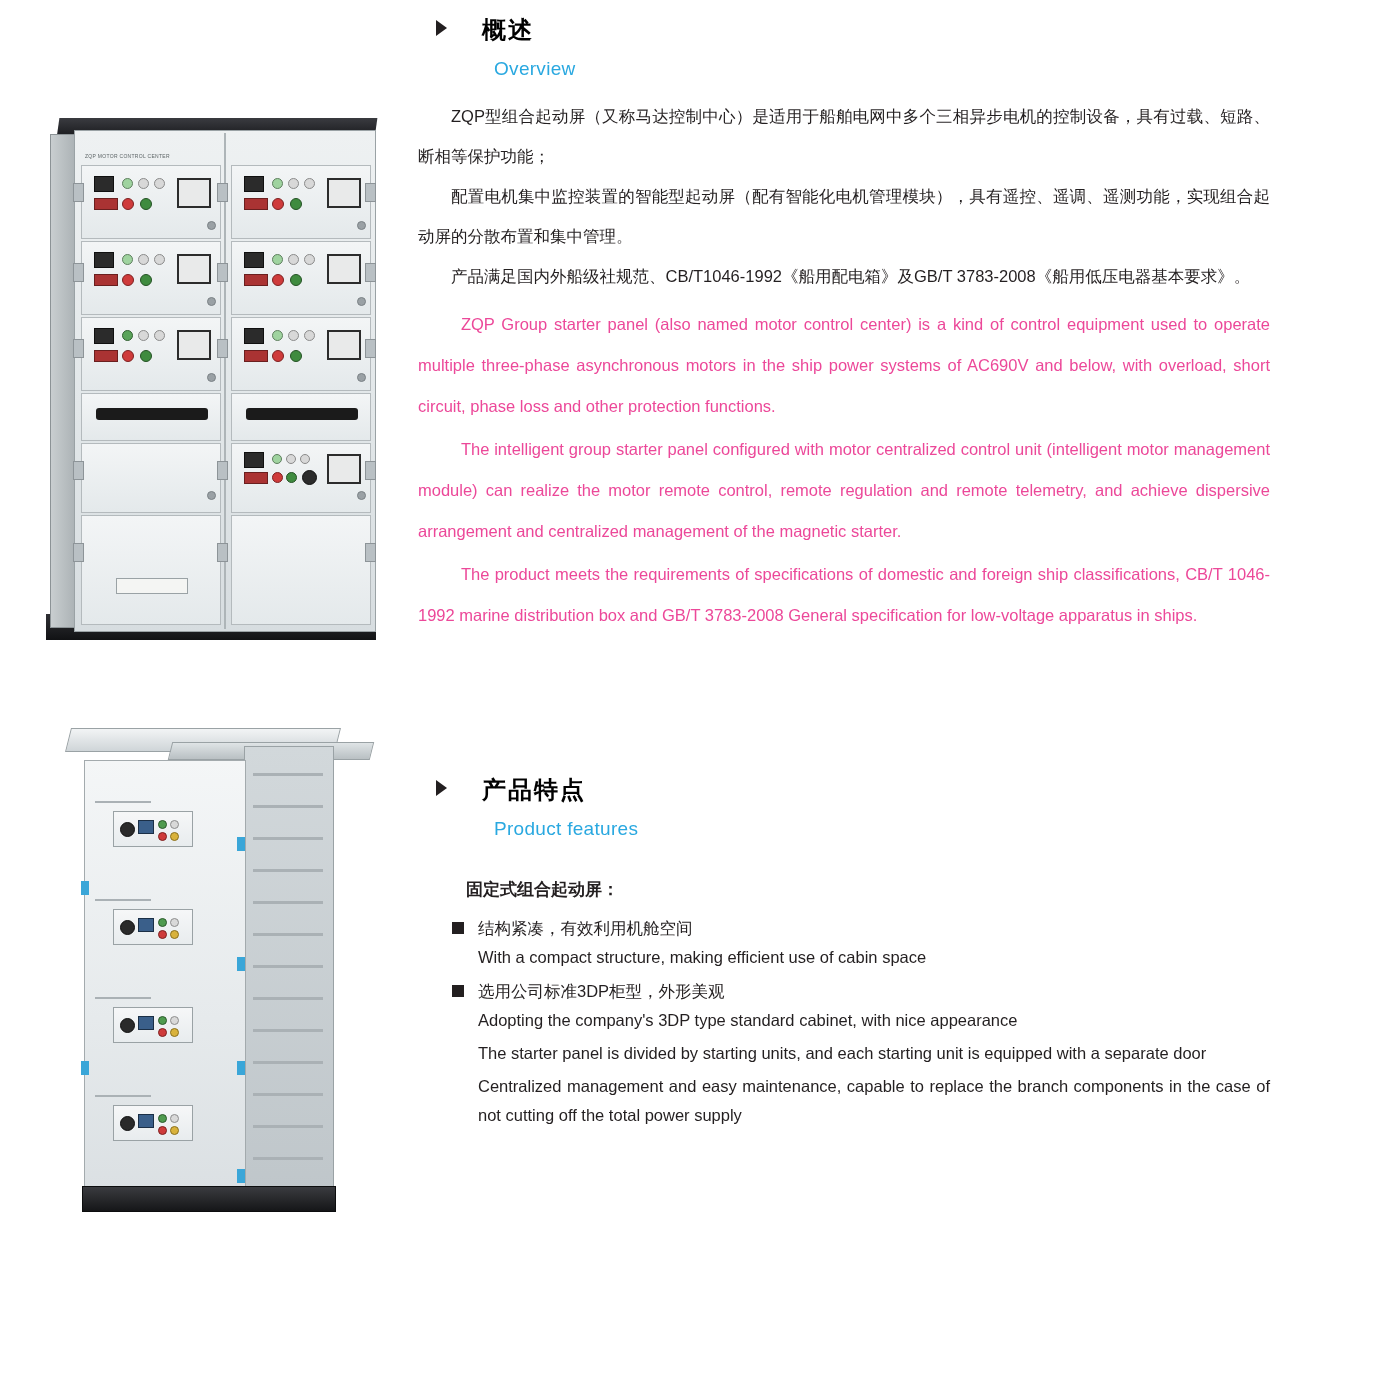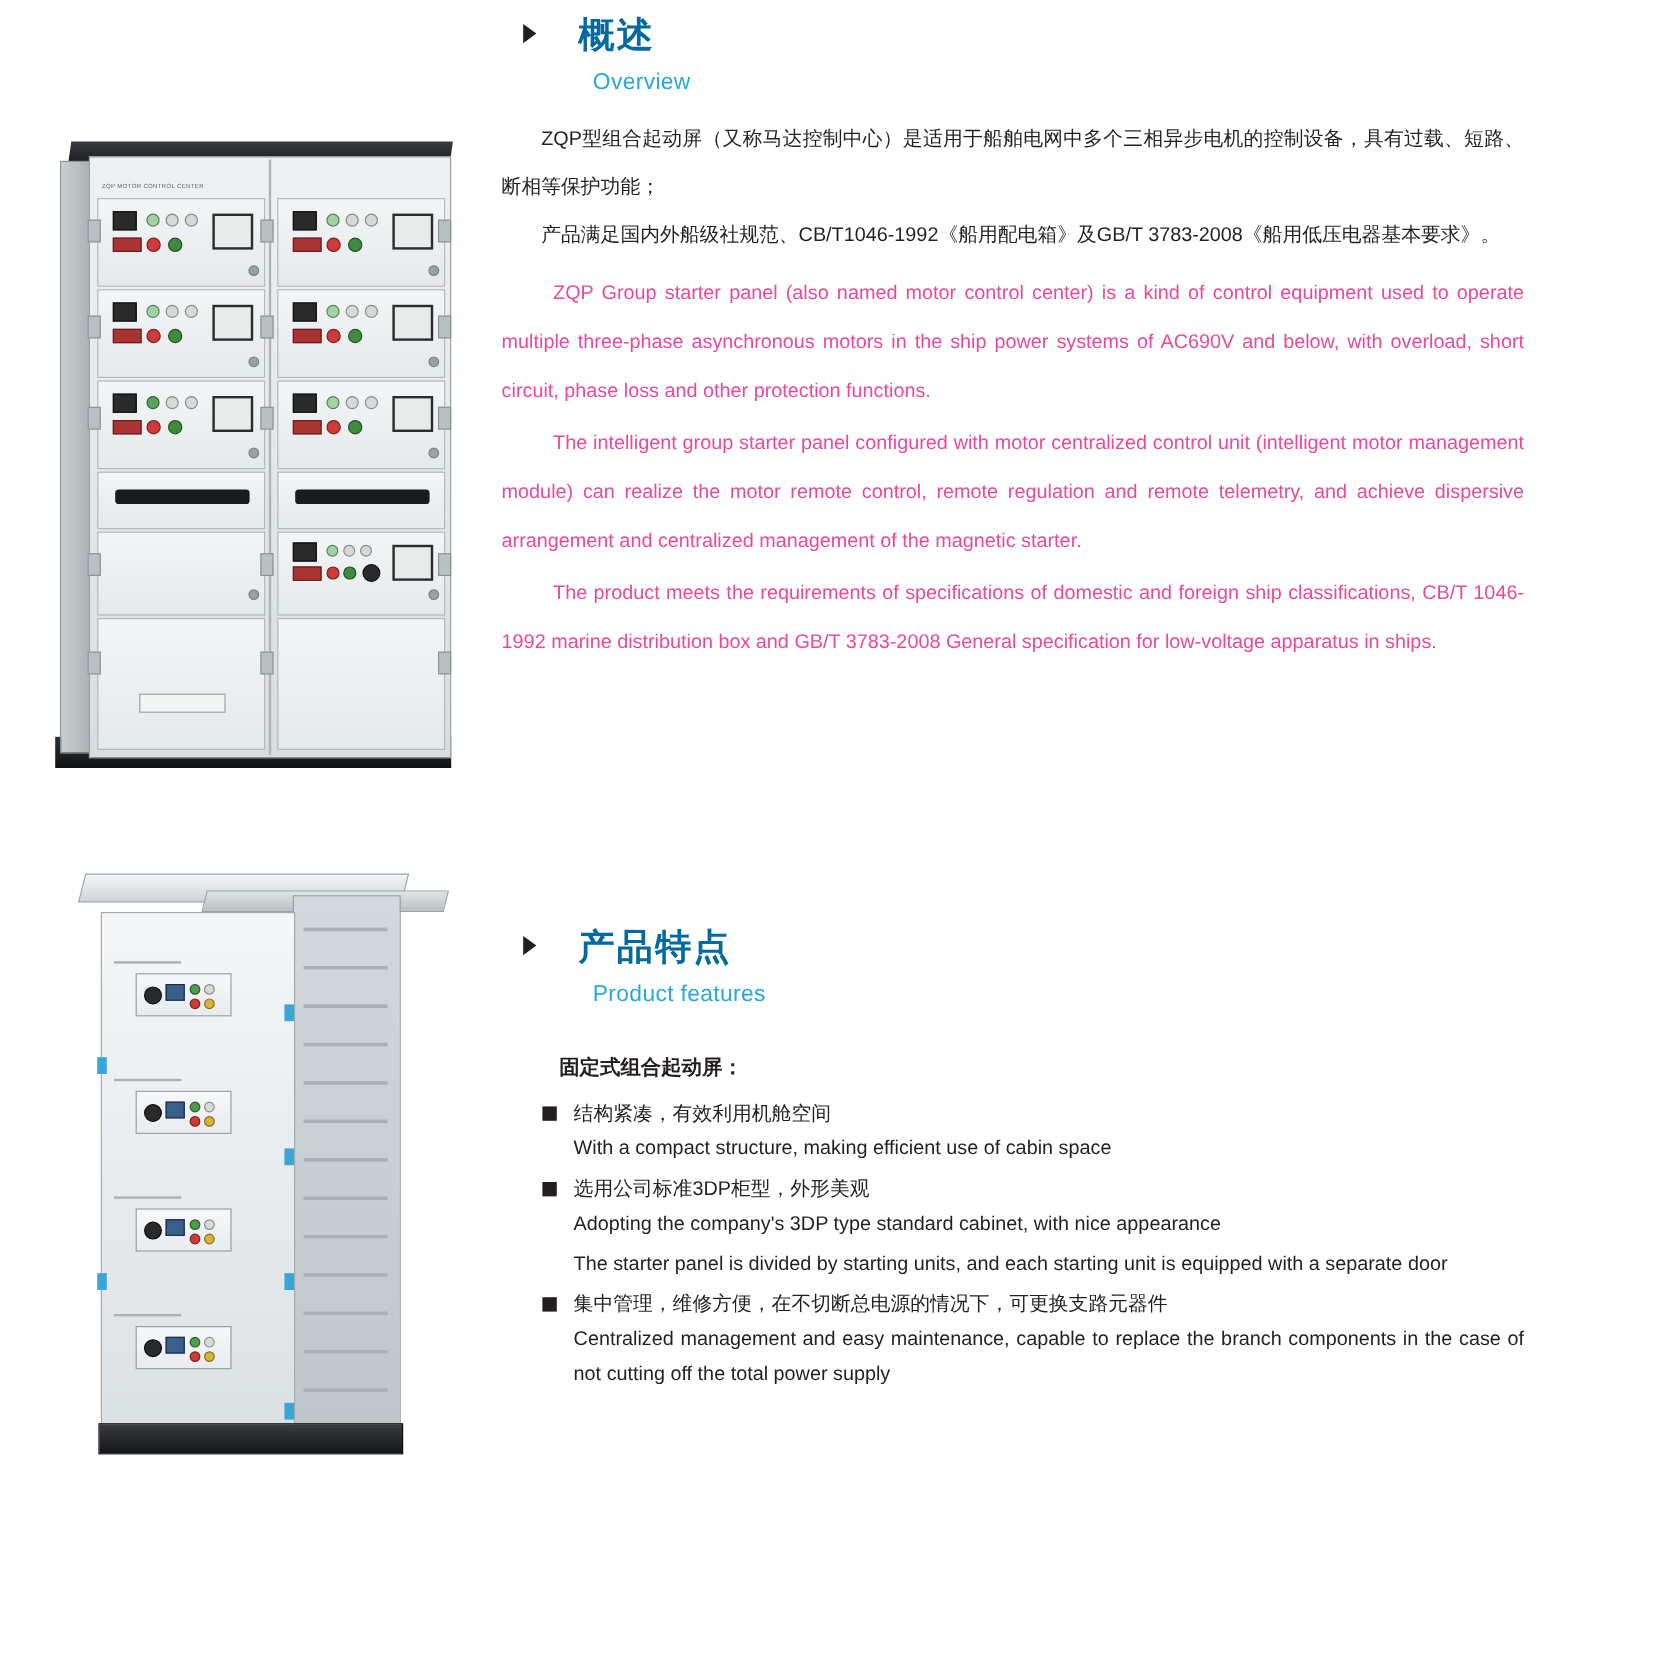--- a/index.html
+++ b/index.html
@@ -229,22 +229,22 @@
     position: absolute;
     left: 0px;
     top: 12px;
     width: 0;
     height: 0;
     border-top: 8px solid transparent;
     border-bottom: 8px solid transparent;
     border-left: 11px solid #231f20;
   }
   .cn-title {
-    font-size: 30px;
-    color: #0369a1;
+    font-size: 24px;
+    color: #000000;
     font-weight: bold;
     letter-spacing: 2px;
     line-height: 44px;
     margin-left: 46px;
   }
   .en-title {
     font-size: 19px;
     color: #29a8e0;
     margin-left: 58px;
     margin-top: 6px;
@@ -523,20 +523,21 @@
   <div class="text-col">
 
     <div class="section-head" style="position:absolute;left:18px;top:8px;width:700px;">
       <span class="arrow-icon"></span>
       <div class="cn-title">概述</div>
       <div class="en-title">Overview</div>
     </div>
 
     <div class="block-overview">
       <p class="para indent" style="margin:0;">ZQP型组合起动屏（又称马达控制中心）是适用于船舶电网中多个三相异步电机的控制设备，具有过载、短路、断相等保护功能；</p>
+      <p class="para indent" style="margin:0;">配置电机集中监控装置的智能型起动屏（配有智能化电机管理模块），具有遥控、遥调、遥测功能，实现组合起动屏的分散布置和集中管理。</p>
       <p class="para indent" style="margin:0;">产品满足国内外船级社规范、CB/T1046-1992《船用配电箱》及GB/T 3783-2008《船用低压电器基本要求》。</p>
       <p class="para-en indent" style="margin:8px 0 0 0;">ZQP Group starter panel (also named motor control center) is a kind of control equipment used to operate multiple three-phase asynchronous motors in the ship power systems of AC690V and below, with overload, short circuit, phase loss and other protection functions.</p>
       <p class="para-en indent" style="margin:2px 0 0 0;">The intelligent group starter panel configured with motor centralized control unit (intelligent motor management module) can realize the motor remote control, remote regulation and remote telemetry, and achieve dispersive arrangement and centralized management of the magnetic starter.</p>
       <p class="para-en indent" style="margin:2px 0 0 0;">The product meets the requirements of specifications of domestic and foreign ship classifications, CB/T 1046-1992 marine distribution box and GB/T 3783-2008 General specification for low-voltage apparatus in ships.</p>
     </div>
 
     <div class="section-head" style="position:absolute;left:18px;top:768px;width:700px;">
       <span class="arrow-icon"></span>
       <div class="cn-title">产品特点</div>
       <div class="en-title">Product features</div>
@@ -560,23 +561,19 @@
             <span>选用公司标准3DP柜型，外形美观</span>
           </div>
           <div class="feat-en">Adopting the company's 3DP type standard cabinet, with nice appearance</div>
         </div>
 
         <div class="feat-item">
           <div class="feat-en">The starter panel is divided by starting units, and each starting unit is equipped with a separate door</div>
         </div>
 
         <div class="feat-item">
-          <div class="feat-cn">
-            <span class="sq-icon"></span>
-            <span>集中管理，维修方便，在不切断总电源的情况下，可更换支路元器件</span>
-          </div>
           <div class="feat-en">Centralized management and easy maintenance, capable to replace the branch components in the case of not cutting off the total power supply</div>
         </div>
       </div>
     </div>
 
   </div>
 </div>
 
 </body></html>

